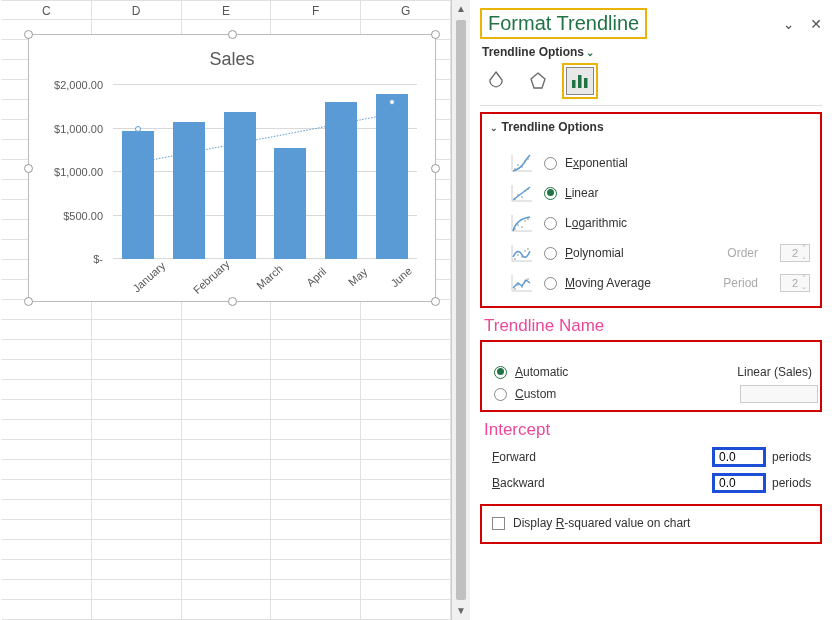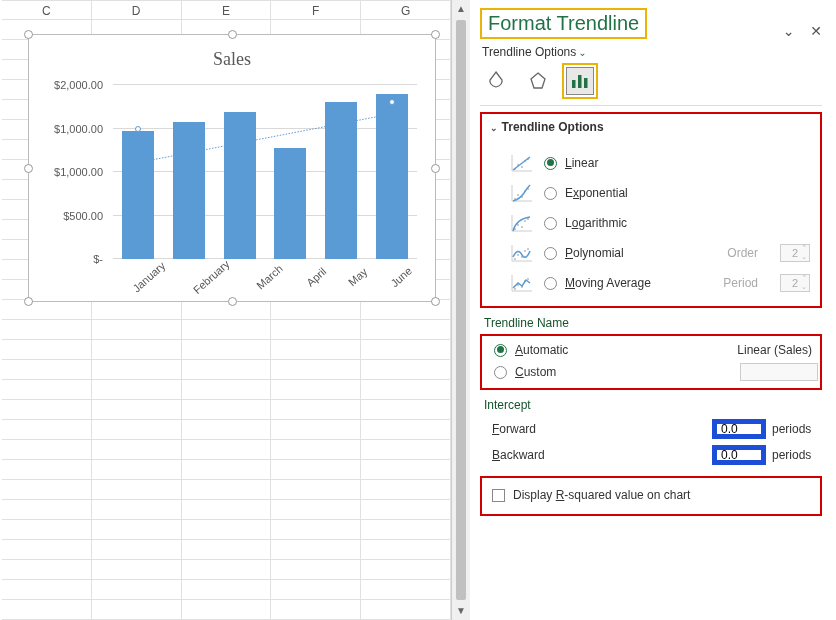--- a/index.html
+++ b/index.html
@@ -14,45 +14,45 @@
     .grid-row div { flex: 1; border-right: 1px solid #e0e0e0; border-bottom: 1px solid #e0e0e0; }
     
     
     .chart-wrap { position: absolute; top: 34px; left: 28px; width: 408px; height: 268px; border: 1px solid #bbb; background: #fff; }
     .handle { position: absolute; width: 9px; height: 9px; background: #fff; border: 1px solid #999; border-radius: 50%; }
     .h-tl { top: -5px; left: -5px; } .h-tr { top: -5px; right: -5px; }
     .h-bl { bottom: -5px; left: -5px; } .h-br { bottom: -5px; right: -5px; }
     .h-tm { top: -5px; left: 50%; margin-left: -4px; } .h-bm { bottom: -5px; left: 50%; margin-left: -4px; }
     .h-ml { top: 50%; left: -5px; margin-top: -4px; } .h-mr { top: 50%; right: -5px; margin-top: -4px; }
     
-    .chart-title { text-align: center; font-size: 18px; color: #595959; padding: 14px 0 8px; font-family: Liberation Serif, serif; }
+    .chart-title { text-align: center; font-size: 18px; color: #595959; padding: 14px 0 8px; }
     .plot { position: absolute; top: 50px; left: 14px; right: 14px; bottom: 42px; }
     .y-axis { position: absolute; left: 0; top: 0; bottom: 0; width: 66px; }
     .y-tick { position: absolute; right: 6px; font-size: 11px; color: #595959; transform: translateY(-50%); }
     .plot-area { position: absolute; left: 70px; right: 4px; top: 0; bottom: 0; }
     .gl { position: absolute; left: 0; right: 0; height: 1px; background: #d9d9d9; }
     .bars { position: absolute; left: 0; right: 0; bottom: 0; top: 0; display: flex; align-items: flex-end; justify-content: space-around; }
     .bar { width: 32px; background: #5b9bd5; position: relative; }
     .trend { position: absolute; left: 0; right: 0; top: 0; bottom: 0; pointer-events: none; }
     .trend-pt { position: absolute; width: 6px; height: 6px; background: #fff; border: 1.5px solid #5b9bd5; border-radius: 50%; margin: -3px 0 0 -3px; }
     .x-axis { position: absolute; left: 70px; right: 4px; bottom: -42px; height: 40px; display: flex; justify-content: space-around; }
     .x-lbl { font-size: 11px; color: #595959; transform: rotate(-42deg) translate(-6px, 10px); transform-origin: top; white-space: nowrap; }
     
     
     .vscroll { flex: 0 0 18px; background: #f0f0f0; display: flex; flex-direction: column; align-items: center; }
     .vscroll .arrow { width: 12px; height: 12px; color: #666; font-size: 10px; text-align: center; line-height: 12px; margin: 3px 0; }
     .vscroll .thumb { flex: 1; width: 10px; background: #c0c0c0; border-radius: 2px; margin: 2px 0; }
     
     
     .panel { flex: 1; padding: 8px 14px 8px 10px; overflow-y: auto; }
-    .panel-title-wrap { display: flex; justify-content: space-between; align-items: flex-end; }
+    .panel-title-wrap { display: flex; justify-content: space-between; align-items: center; }
     .panel-title { font-size: 20px; color: #217346; padding: 2px 6px; border: 2px solid #eab308; display: inline-block; }
     .panel-close { color: #555; font-size: 14px; }
     .panel-close span { margin-left: 12px; cursor: pointer; }
-    .sub-menu { font-size: 12px; font-weight: 400; color: #333; margin: 6px 2px 8px; }
+    .sub-menu { font-size: 12px; font-weight: 700; color: #333; margin: 6px 2px 8px; }
     .sub-menu .v { color: #217346; font-size: 10px; margin-left: 2px; }
     
     .icon-row { display: flex; gap: 14px; margin: 4px 2px 10px; align-items: center; }
     .ibox { width: 28px; height: 28px; display: flex; align-items: center; justify-content: center; cursor: pointer; }
     .ibox.active { border: 1px solid #888; background: #e8e8e8; outline: 2px solid #eab308; outline-offset: 2px; }
     .divider { height: 1px; background: #ddd; margin: 6px 0; }
     
     .redbox { border: 2px solid #d10000; padding: 6px 8px 8px; margin-bottom: 8px; }
     .sect-head { font-size: 12px; font-weight: 600; color: #333; margin-bottom: 14px; }
     .sect-head .chev { font-size: 9px; margin-right: 4px; color: #555; }
@@ -61,28 +61,28 @@
     .opt-icon { width: 28px; height: 22px; display: flex; align-items: center; justify-content: center; }
     .radio { width: 13px; height: 13px; border: 1.5px solid #888; border-radius: 50%; background: #fff; flex-shrink: 0; cursor: pointer; }
     .radio.sel { border-color: #217346; }
     .radio.sel::after { content: ""; display: block; width: 7px; height: 7px; background: #217346; border-radius: 50%; margin: 1.5px auto 0; }
     .opt-lbl { font-size: 12px; color: #333; }
     .opt-lbl u { text-decoration: underline; }
     .opt-extra { margin-left: auto; font-size: 12px; color: #aaa; display: flex; align-items: center; gap: 22px; }
     .spinner { width: 30px; height: 18px; border: 1px solid #ccc; font-size: 11px; text-align: center; line-height: 16px; color: #aaa; position: relative; background: #f8f8f8; }
     .spinner::after { content: "⌃\A⌄"; white-space: pre; position: absolute; right: 2px; top: -2px; font-size: 7px; line-height: 9px; color: #bbb; }
     
-    .sect-label { font-size: 12px; color: #14532d; margin: 8px 4px 4px; }
-    .name-area { padding: 4px 2px 4px 12px; }
+    .sect-label { font-size: 17px; color: #ec4899; margin: 8px 4px 4px; }
+    .name-area { padding: 20px 2px 4px 12px; }
     .name-row { display: flex; align-items: center; gap: 8px; padding: 3px 0; }
     .name-val { margin-left: auto; font-size: 12px; color: #333; padding-right: 6px; }
     .custom-input { width: 78px; height: 18px; border: 1px solid #ccc; background: #f8f8f8; margin-left: auto; }
     
     .forecast-row { display: flex; align-items: center; padding: 3px 4px 3px 12px; }
-    .num-input { width: 54px; height: 20px; border: 5px solid #1d4ed8; font-size: 12px; padding: 0 4px; margin-left: auto; margin-right: 6px; }
+    .num-input { width: 54px; height: 20px; border: 3px solid #1d4ed8; font-size: 12px; padding: 0 4px; margin-left: auto; margin-right: 6px; }
     .unit { font-size: 12px; color: #333; width: 46px; }
     
     .chk-row { display: flex; align-items: center; gap: 8px; padding: 4px 2px; }
     .chk { width: 13px; height: 13px; border: 1px solid #888; background: #fff; flex-shrink: 0; cursor: pointer; }
     .chk-extra { margin-left: auto; }
     .dis-input { width: 54px; height: 20px; border: 1px solid #ccc; background: #f8f8f8; font-size: 12px; color: #aaa; text-align: left; padding: 0 4px; }
   </style>
 </head>
 <body>
 
@@ -405,41 +405,41 @@
         <div class="opt-row">
           <span class="opt-icon">
             <svg width="26" height="20" viewBox="0 0 24 20">
               <line x1="2" y1="18" x2="2" y2="2" stroke="#ccc"></line>
               <line x1="2" y1="18" x2="22" y2="18" stroke="#ccc"></line>
               <circle cx="5" cy="16" r="0.8" fill="#888"></circle>
               <circle cx="8" cy="12" r="0.8" fill="#888"></circle>
               <circle cx="12" cy="14" r="0.8" fill="#888"></circle>
               <circle cx="15" cy="8" r="0.8" fill="#888"></circle>
               <circle cx="18" cy="6" r="0.8" fill="#888"></circle>
-              <line x1="3" y1="17" x2="20" y2="4" stroke="#5b9bd5" stroke-width="1.5"></line>
+              <path d="M3 18 Q10 16 14 10 Q17 5 20 2" stroke="#5b9bd5" fill="none" stroke-width="1.5"></path>
             </svg>
           </span>
-          <span class="radio sel"></span>
-          <span class="opt-lbl"><u>L</u>inear</span>
+          <span class="radio"></span>
+          <span class="opt-lbl">E<u>x</u>ponential</span>
         </div>
         <div class="opt-row">
           <span class="opt-icon">
             <svg width="26" height="20" viewBox="0 0 24 20">
               <line x1="2" y1="18" x2="2" y2="2" stroke="#ccc"></line>
               <line x1="2" y1="18" x2="22" y2="18" stroke="#ccc"></line>
               <circle cx="5" cy="16" r="0.8" fill="#888"></circle>
               <circle cx="8" cy="12" r="0.8" fill="#888"></circle>
               <circle cx="12" cy="14" r="0.8" fill="#888"></circle>
               <circle cx="15" cy="8" r="0.8" fill="#888"></circle>
               <circle cx="18" cy="6" r="0.8" fill="#888"></circle>
-              <path d="M3 18 Q10 16 14 10 Q17 5 20 2" stroke="#5b9bd5" fill="none" stroke-width="1.5"></path>
+              <line x1="3" y1="17" x2="20" y2="4" stroke="#5b9bd5" stroke-width="1.5"></line>
             </svg>
           </span>
-          <span class="radio"></span>
-          <span class="opt-lbl">E<u>x</u>ponential</span>
+          <span class="radio sel"></span>
+          <span class="opt-lbl"><u>L</u>inear</span>
         </div>
         <div class="opt-row">
           <span class="opt-icon">
             <svg width="26" height="20" viewBox="0 0 24 20">
               <line x1="2" y1="18" x2="2" y2="2" stroke="#ccc"></line>
               <line x1="2" y1="18" x2="22" y2="18" stroke="#ccc"></line>
               <circle cx="5" cy="16" r="0.8" fill="#888"></circle>
               <circle cx="8" cy="12" r="0.8" fill="#888"></circle>
               <circle cx="12" cy="14" r="0.8" fill="#888"></circle>
               <circle cx="15" cy="8" r="0.8" fill="#888"></circle>

